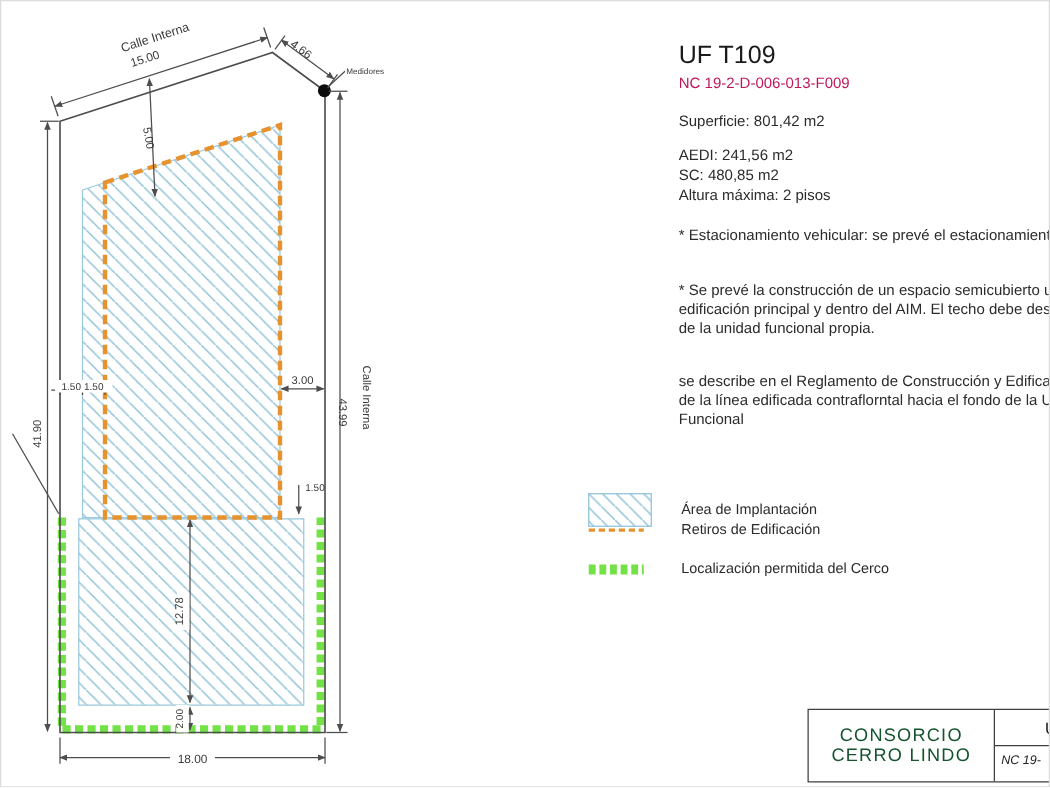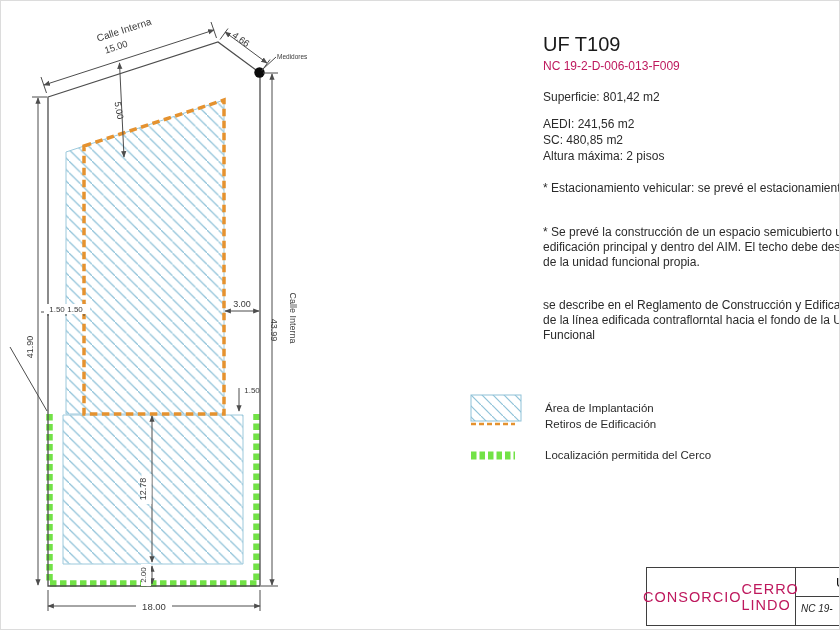--- a/index.html
+++ b/index.html
@@ -12,22 +12,22 @@
   .ttl{font-size:20px;color:#1a1a1a;}
   .code{font-size:12px;color:#be185d;}
   .body-line{font-size:12px;color:#2b2b2b;}
   .disc{font-size:10.5px;font-style:italic;color:#222;font-weight:700;}
   .disc .soft{color:#7a7a7a;font-weight:400;}
   .legend-row{position:absolute;left:470px;display:flex;align-items:center;height:16px;}
   .legend-row .sw{width:75px;display:flex;align-items:center;}
   .legend-row .lbl{font-size:11.5px;color:#2b2b2b;white-space:nowrap;}
   .tblock{position:absolute;left:646px;top:567px;width:200px;height:57px;
           border:1.5px solid #3f3f3f;display:flex;background:#fff;}
-  .tblock .cellL{width:148px;border-right:1.5px solid #3f3f3f;display:flex;flex-direction:row;
-                 align-items:center;justify-content:center;font-size:14.5px;letter-spacing:1px;color:#be185d;}
+  .tblock .cellL{width:148px;border-right:1.5px solid #3f3f3f;display:flex;flex-direction:column;
+                 align-items:center;justify-content:center;font-size:14.5px;letter-spacing:1px;color:#14532d;}
   .tblock .cellR{flex:1;display:flex;flex-direction:column;}
   .tblock .cellR .rTop{height:28px;border-bottom:1.5px solid #3f3f3f;position:relative;}
   .tblock .cellR .rTop span{position:absolute;left:40px;top:7px;font-size:13px;color:#111;}
   .tblock .cellR .rBot{flex:1;position:relative;}
   .tblock .cellR .rBot span{position:absolute;left:5px;top:6px;font-size:10px;font-style:italic;color:#222;}
 </style>
 </head>
 <body>
 
 <div id="stage">

